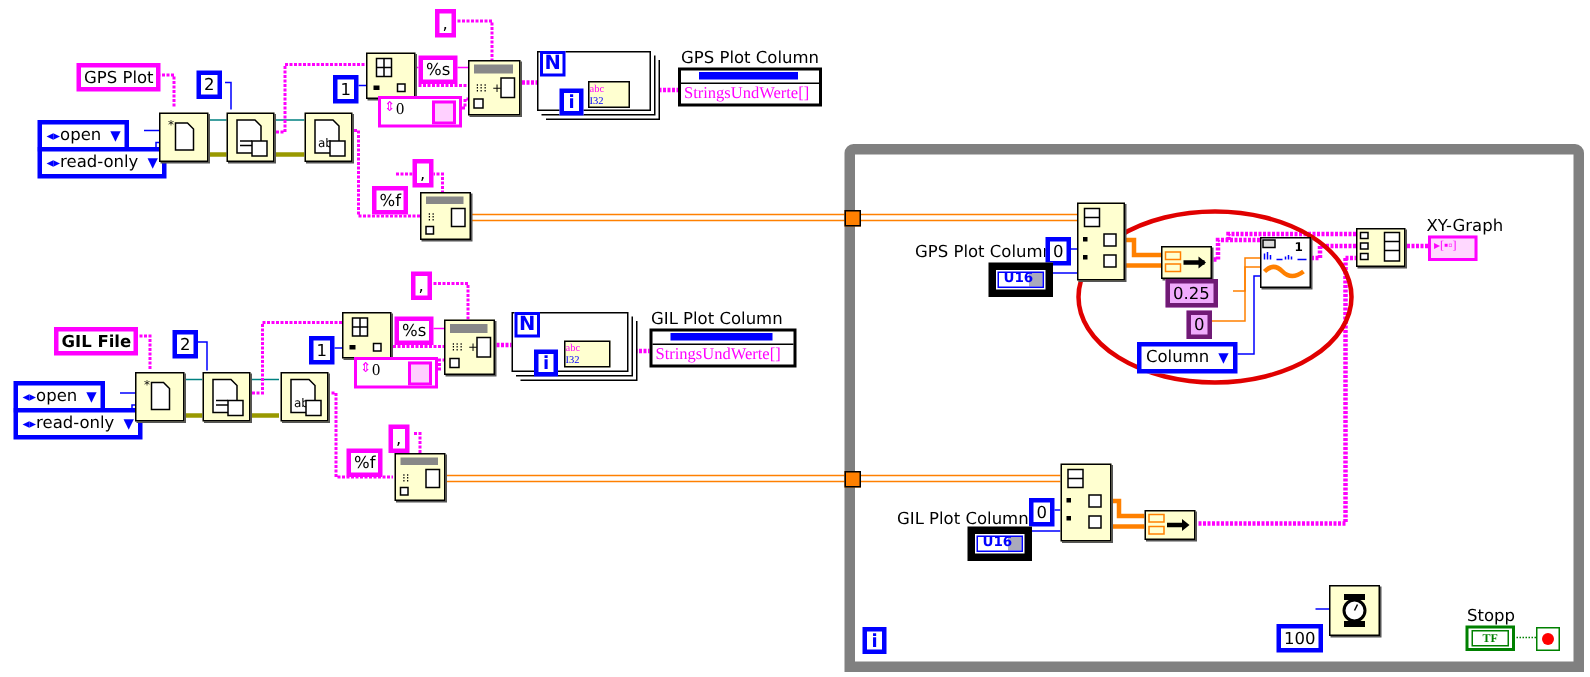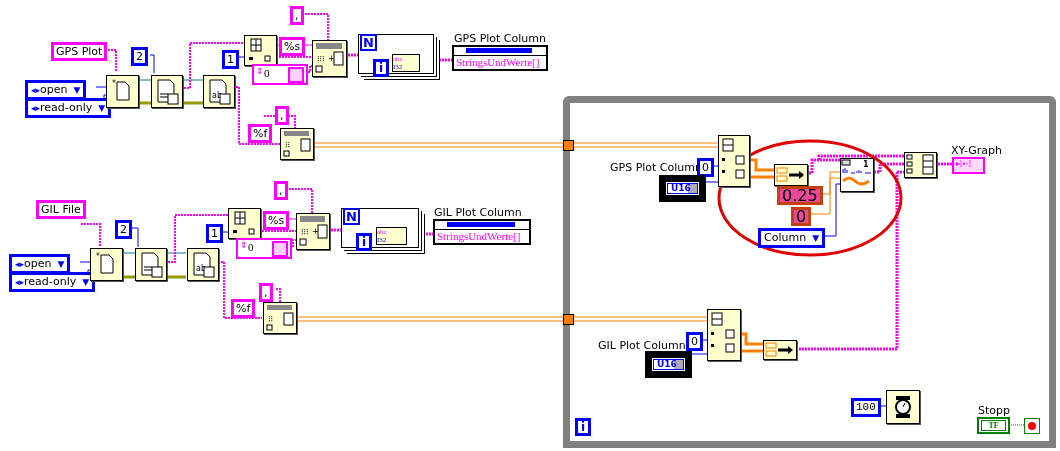--- a/index.html
+++ b/index.html
@@ -4,35 +4,35 @@
 <style>
   html, body { margin:0; padding:0; background:#fff; }
   body { width:1060px; height:451px; position:relative; overflow:hidden;
          font-family:"DejaVu Sans", sans-serif; font-size:11px; }
   .abs { position:absolute;font-family:Liberation Serif, serif; }
   svg.wires { position:absolute; left:0; top:0; width:1060px; height:451px; pointer-events:none; }
   .const-str { position:absolute; border:3px solid #ff00ff; background:#fff; color:#000;
                font-size:11px; line-height:13px; padding:0 2px; white-space:nowrap; }
   .const-num { position:absolute; border:3px solid #0000ff; background:#fff; color:#000;
                font-size:11px; line-height:13px; padding:0 2px; }
-  .const-dbl { position:absolute; border:3px solid #c2410c; background:#ec4899; color:#000;
-               font-size:16px; line-height:13px; padding:0 2px; }
+  .const-dbl { position:absolute; border:3px solid #701a75; background:#f0abfc; color:#000;
+               font-size:11px; line-height:13px; padding:0 2px; }
   .enum { position:absolute; border:3px solid #0000ff; background:#fff; color:#000;
           font-size:11px; line-height:13px; padding:0 3px; white-space:nowrap; }
   .enum .arr { color:#0000ff; font-size:9px; }
   .enum .tri { color:#0000ff; font-size:9px; margin-left:6px; }
   .node { position:absolute; background:#ffffd0; border:1px solid #000; box-shadow:1px 1px 0 #555; }
   .node svg { position:absolute; left:0; top:0; }
   .label { position:absolute; font-size:11px; color:#000; white-space:nowrap; }
   .indicator { position:absolute; border:2px solid #000; background:#fff; }
   .forloop { position:absolute; background:#fff; border:1px solid #000; box-shadow:2px 2px 0 #fff, 3px 3px 0 #000, 5px 5px 0 #fff, 6px 6px 0 #000; }
   .nbox { position:absolute; border:2px solid #0000ff; background:#fff; color:#0000ff; font-weight:bold; font-size:13px; line-height:13px; width:13px; text-align:center; }
   .ibox { position:absolute; border:3px solid #0000ff; background:#fff; color:#0000ff; font-weight:bold; font-size:12px; line-height:12px; width:10px; text-align:center; }
   .whileloop { position:absolute; border:7px solid #808080; border-radius:6px 6px 0 0; }
-  .u16 { position:absolute; border:7px solid #000000; background:#fff; }
+  .u16 { position:absolute; border:5px solid #000000; background:#fff; }
   .u16 span { display:block; border:1px solid #0000ff; margin:1px; font-size:9px; font-weight:bold; color:#0000ff; line-height:9px; padding:0 6px 0 3px; background:linear-gradient(90deg,#fff 70%, #aab 70%); }
 </style>
 </head>
 <body>
 
 <svg class="wires" viewBox="0 0 1060 451">
 
   <g>
 
     <path d="M96,50 H116 V72" stroke="#ff00ff" stroke-width="2" stroke-dasharray="2,1" fill="none"></path>
@@ -203,21 +203,21 @@
 <div class="const-str" style="left:248px;top:124px;">%f</div>
 <div class="node" style="left:280px;top:128px;width:32px;height:30px;">
   <svg width="32" height="30">
       <rect x="3" y="2" width="25" height="5" fill="#888"></rect>
       <text x="4" y="18" font-size="8">⁝⁝</text>
       <rect x="20" y="10" width="9" height="12" fill="#fff" stroke="#000"></rect>
       <rect x="3" y="22" width="5" height="5" fill="#fff" stroke="#000"></rect>
     </svg>
 </div>
 
-<div class="const-str" style="left:36px;top:200px;">GIL File</div>
+<div class="const-str" style="left:36px;top:218px;font-weight:bold;">GIL File</div>
 <div class="enum" style="left:9px;top:254px;">
   <span class="arr">◂▸</span><span>open</span><span class="tri">▼</span>
 </div>
 <div class="enum" style="left:9px;top:272px;">
   <span class="arr">◂▸</span><span>read-only</span><span class="tri">▼</span>
 </div>
 <div class="node" style="left:90px;top:248px;width:31px;height:31px;">
   <svg width="31" height="31">
       <path d="M10,6 H18 L22,10 V24 H10 Z" fill="#fff" stroke="#000"></path>
       <text x="5" y="10" font-size="8">*</text>
@@ -364,21 +364,21 @@
 </div>
 <div class="node" style="left:763px;top:340px;width:32px;height:18px;">
   <svg width="32" height="18">
       <rect x="2" y="2" width="10" height="5" fill="none" stroke="#ff8000"></rect>
       <rect x="2" y="10" width="10" height="5" fill="none" stroke="#ff8000"></rect>
       <path d="M14,9 H24" stroke="#000" stroke-width="3"></path>
       <path d="M24,5 L29,9 L24,13 Z" fill="#000"></path>
     </svg>
 </div>
 
-<div class="const-num" style="left:851px;top:398px;font-family:Liberation Mono, monospace;">100</div>
+<div class="const-num" style="left:851px;top:416px;">100</div>
 <div class="node" style="left:886px;top:390px;width:32px;height:32px;">
   <svg width="32" height="32">
       <rect x="9" y="5" width="14" height="4" fill="#000"></rect>
       <rect x="9" y="23" width="14" height="4" fill="#000"></rect>
       <circle cx="16" cy="16" r="7" fill="#fff" stroke="#000" stroke-width="2"></circle>
       <line x1="16" y1="16" x2="18" y2="12" stroke="#000"></line>
     </svg>
 </div>
 
 <div class="label" style="left:978px;top:404px;">Stopp</div>

